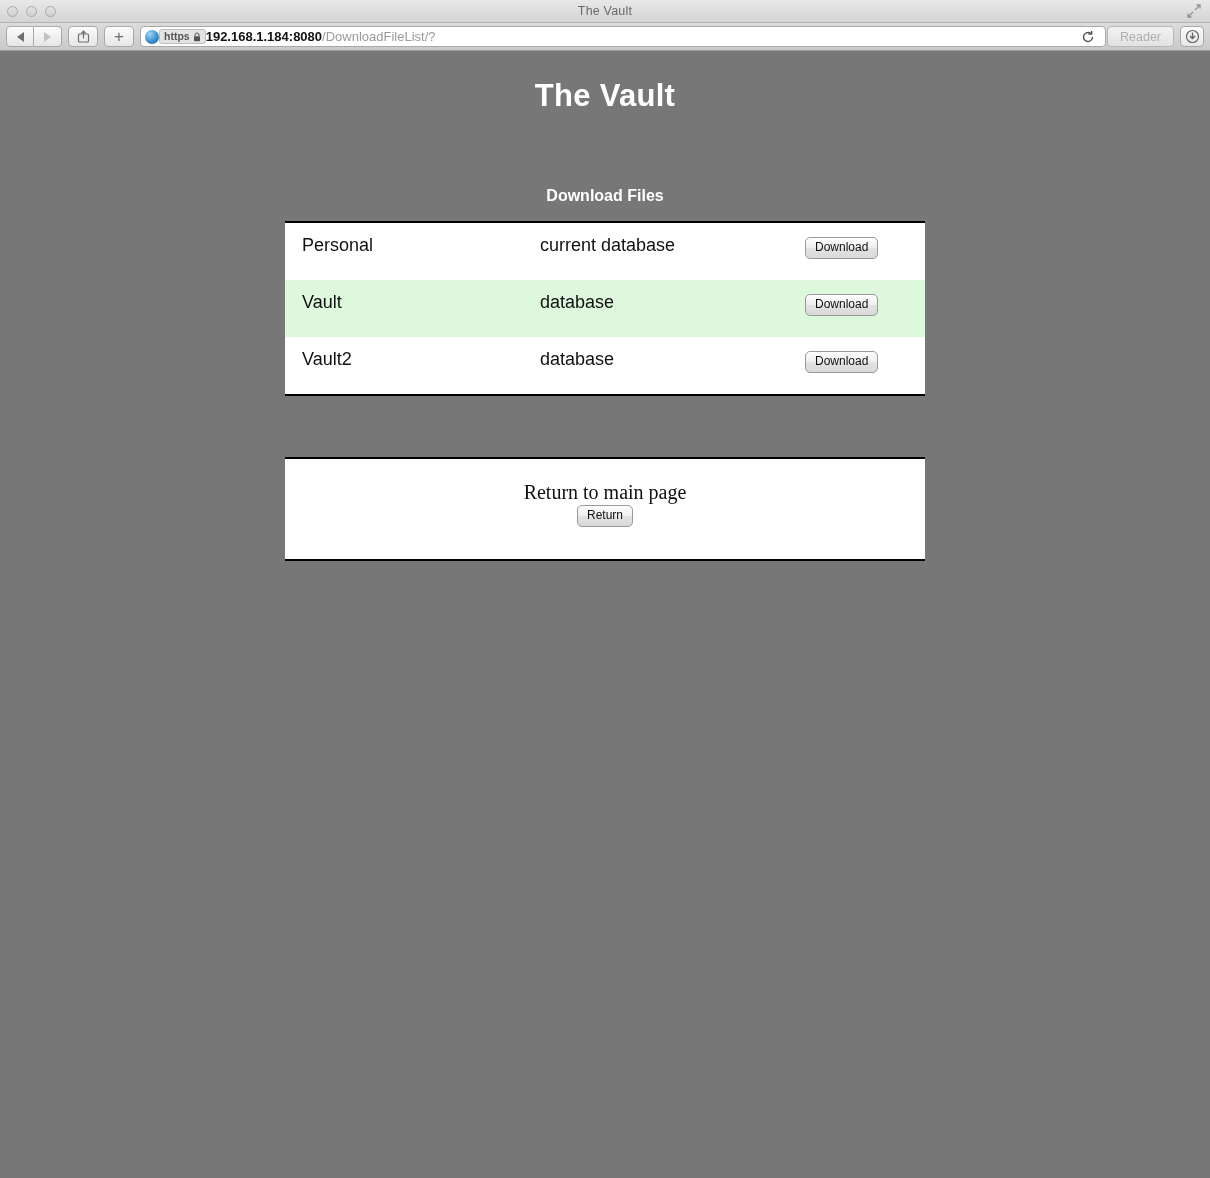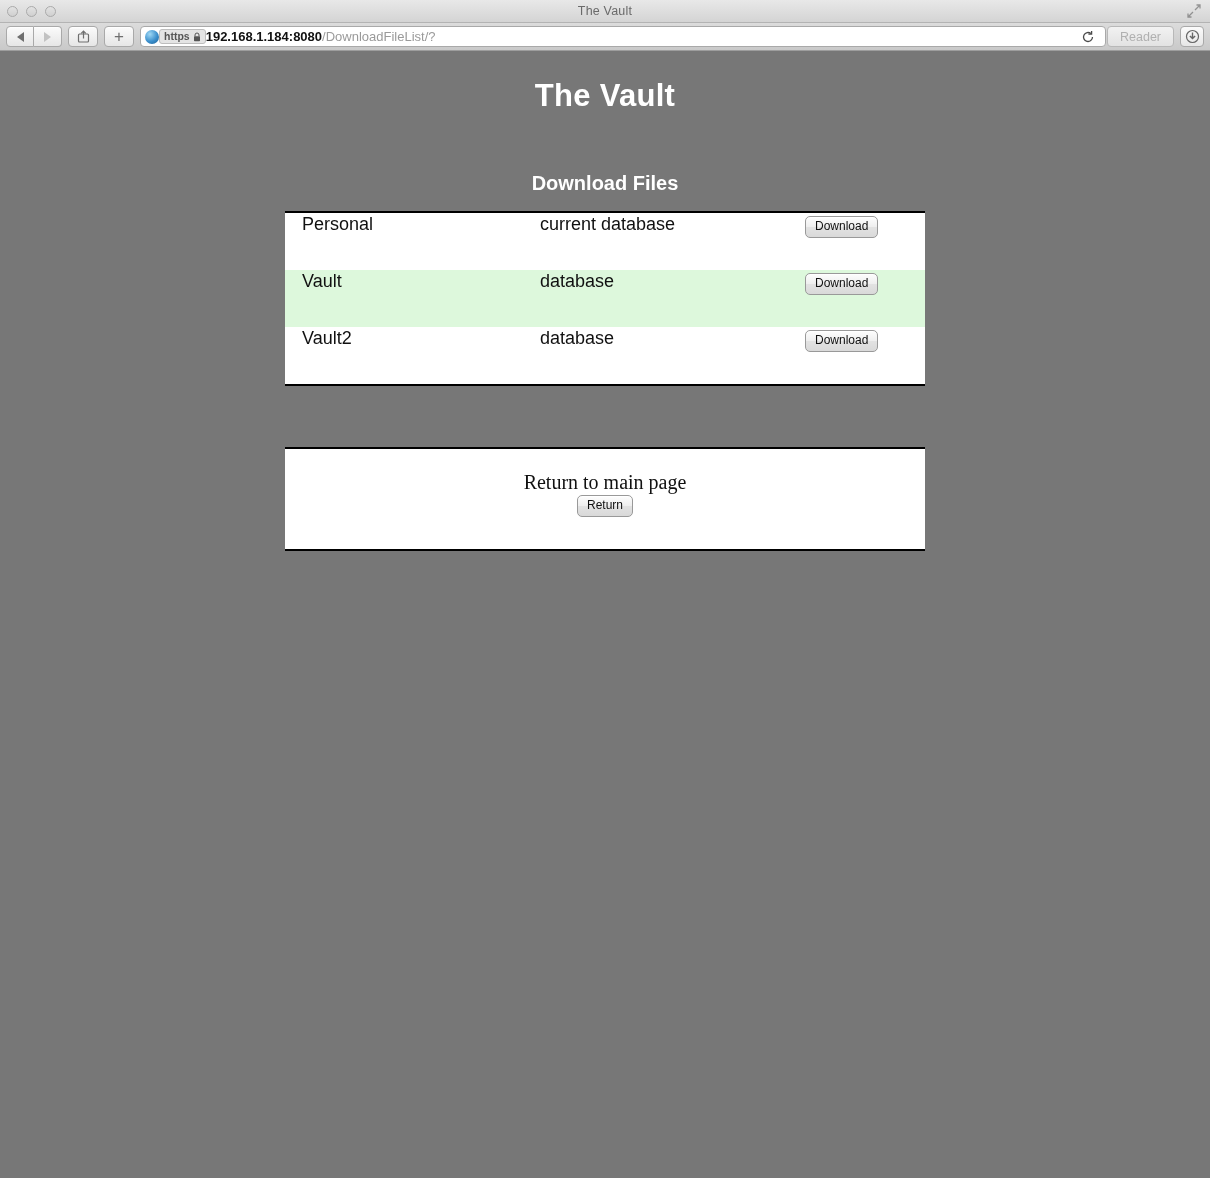--- a/index.html
+++ b/index.html
@@ -225,39 +225,40 @@
     text-align: center;
     color: #ffffff;
     font-size: 21px;
     font-weight: bold;
     margin: 0;
     padding-top: 22px;
   }
   .section-title {
     text-align: center;
     color: #ffffff;
-    font-size: 20px;
+    font-size: 16px;
     font-weight: bold;
-    margin: 1px;
+    margin: 16px;
     padding-top: 57px;
   }
 
   .file-table {
     width: 640px;
     margin: 16px auto 0 auto;
     background: #ffffff;
     border-top: 2px solid #000000;
     border-bottom: 2px solid #000000;
     box-sizing: border-box;
   }
   .file-row {
     display: flex;
     align-items: flex-start;
     height: 57px;
     box-sizing: border-box;
+    padding-top: 11px;
   }
   .file-row.highlight {
     background: #ddf8dc;
   }
   .cell-name {
     width: 255px;
     padding-left: 17px;
     box-sizing: border-box;
     font-size: 18px;
     color: #111111;

